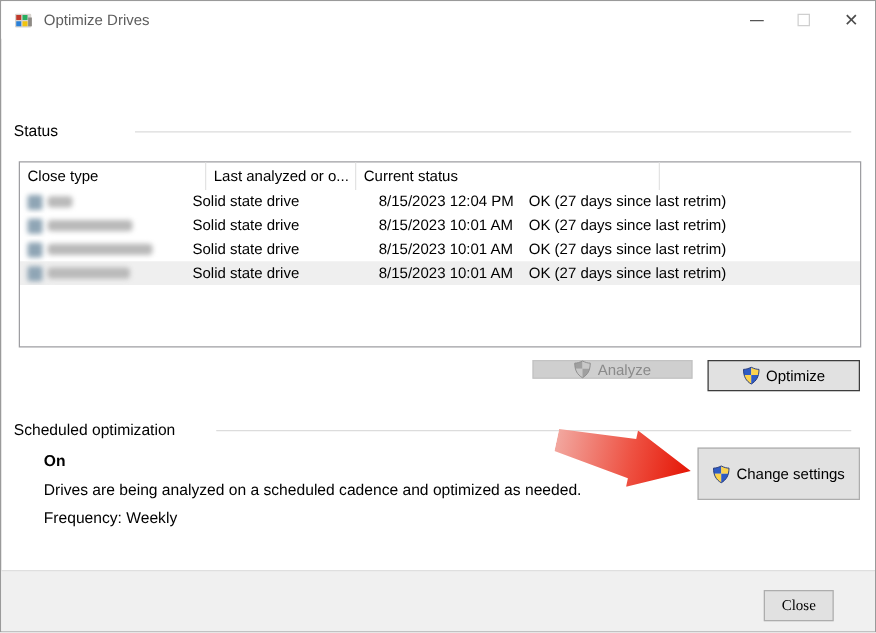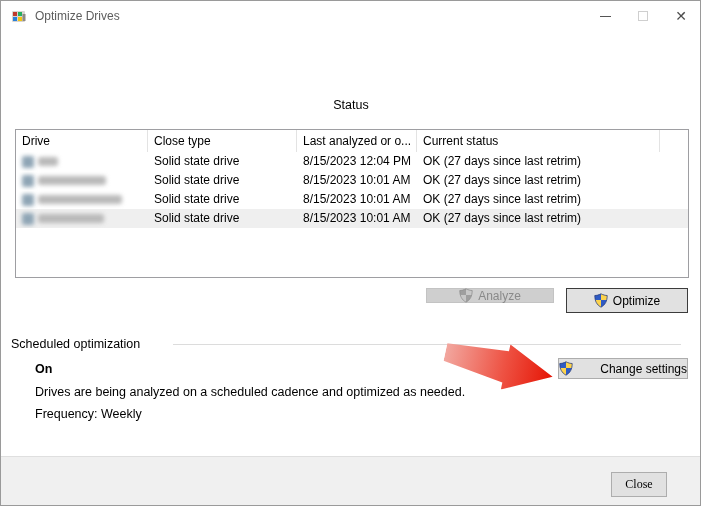--- a/index.html
+++ b/index.html
@@ -38,21 +38,21 @@
   .row-selected{background:#efefef;}
   .blob-wrap{display:flex;align-items:center;height:100%;}
   .drive-icon-blob{width:12px;height:12px;border-radius:2px;background:#8fa5b5;filter:blur(2px);margin-right:4px;flex:0 0 auto;}
   .name-blob{height:9px;border-radius:3px;background:#b9b9b9;filter:blur(2.2px);}
 
   
   .btn{position:absolute;display:flex;align-items:center;justify-content:center;gap:5px;
        background:#e1e1e1;border:1px solid #adadad;box-sizing:border-box;font-size:12px;color:#000;cursor:default;}
   .btn-analyze{left:425px;top:287px;width:128px;height:15px;background:#cfcfcf;border-color:#c3c3c3;color:#8a8a8a;}
   .btn-optimize{left:565px;top:287px;width:122px;height:25px;border-color:#3c3c3c;}
-  .btn-change{left:557px;top:357px;width:130px;height:21px;justify-content:space-between;}
+  .btn-change{left:557px;top:357px;width:130px;height:42px;}
   .btn-close{left:610px;top:471px;width:56px;height:25px;font-family:Liberation Serif, serif;}
   .shield{width:14px;height:15px;flex:0 0 auto;}
 
   
   .sched-state{position:absolute;left:34px;top:361px;font-size:12.5px;font-weight:bold;color:#000;}
   .sched-desc{position:absolute;left:34px;top:384px;font-size:12.5px;color:#000;}
   .sched-freq{position:absolute;left:34px;top:406px;font-size:12.5px;color:#000;}
 
   .anno-arrow{position:absolute;left:444px;top:330px;width:112px;height:46px;
               transform:rotate(12deg);transform-origin:0 50%;pointer-events:none;}
@@ -95,28 +95,27 @@
       <div class="win-btn">
           <span class="max-glyph"></span>
         </div>
       <div class="win-btn">
           <span class="close-glyph">✕</span>
         </div>
     </div>
   </div>
 
 
-  <div class="group-header" style="top:97px;flex-direction:column;">
+  <div class="group-header" style="top:97px;">
     <span class="group-label">Status</span>
     <span class="group-line gap-lg"></span>
   </div>
 
   <div class="drive-table">
     <div class="t-row t-head">
-      <div class="t-cell c0">Drive</div>
       <div class="t-cell c1">Close type</div>
       <div class="t-cell c2">Last analyzed or o...</div>
       <div class="t-cell c3">Current status</div>
       <div class="t-cell c4"></div>
     </div>
 
     <div class="t-row">
       <div class="t-cell c0">
         <span class="blob-wrap">
             <span class="drive-icon-blob"></span>

